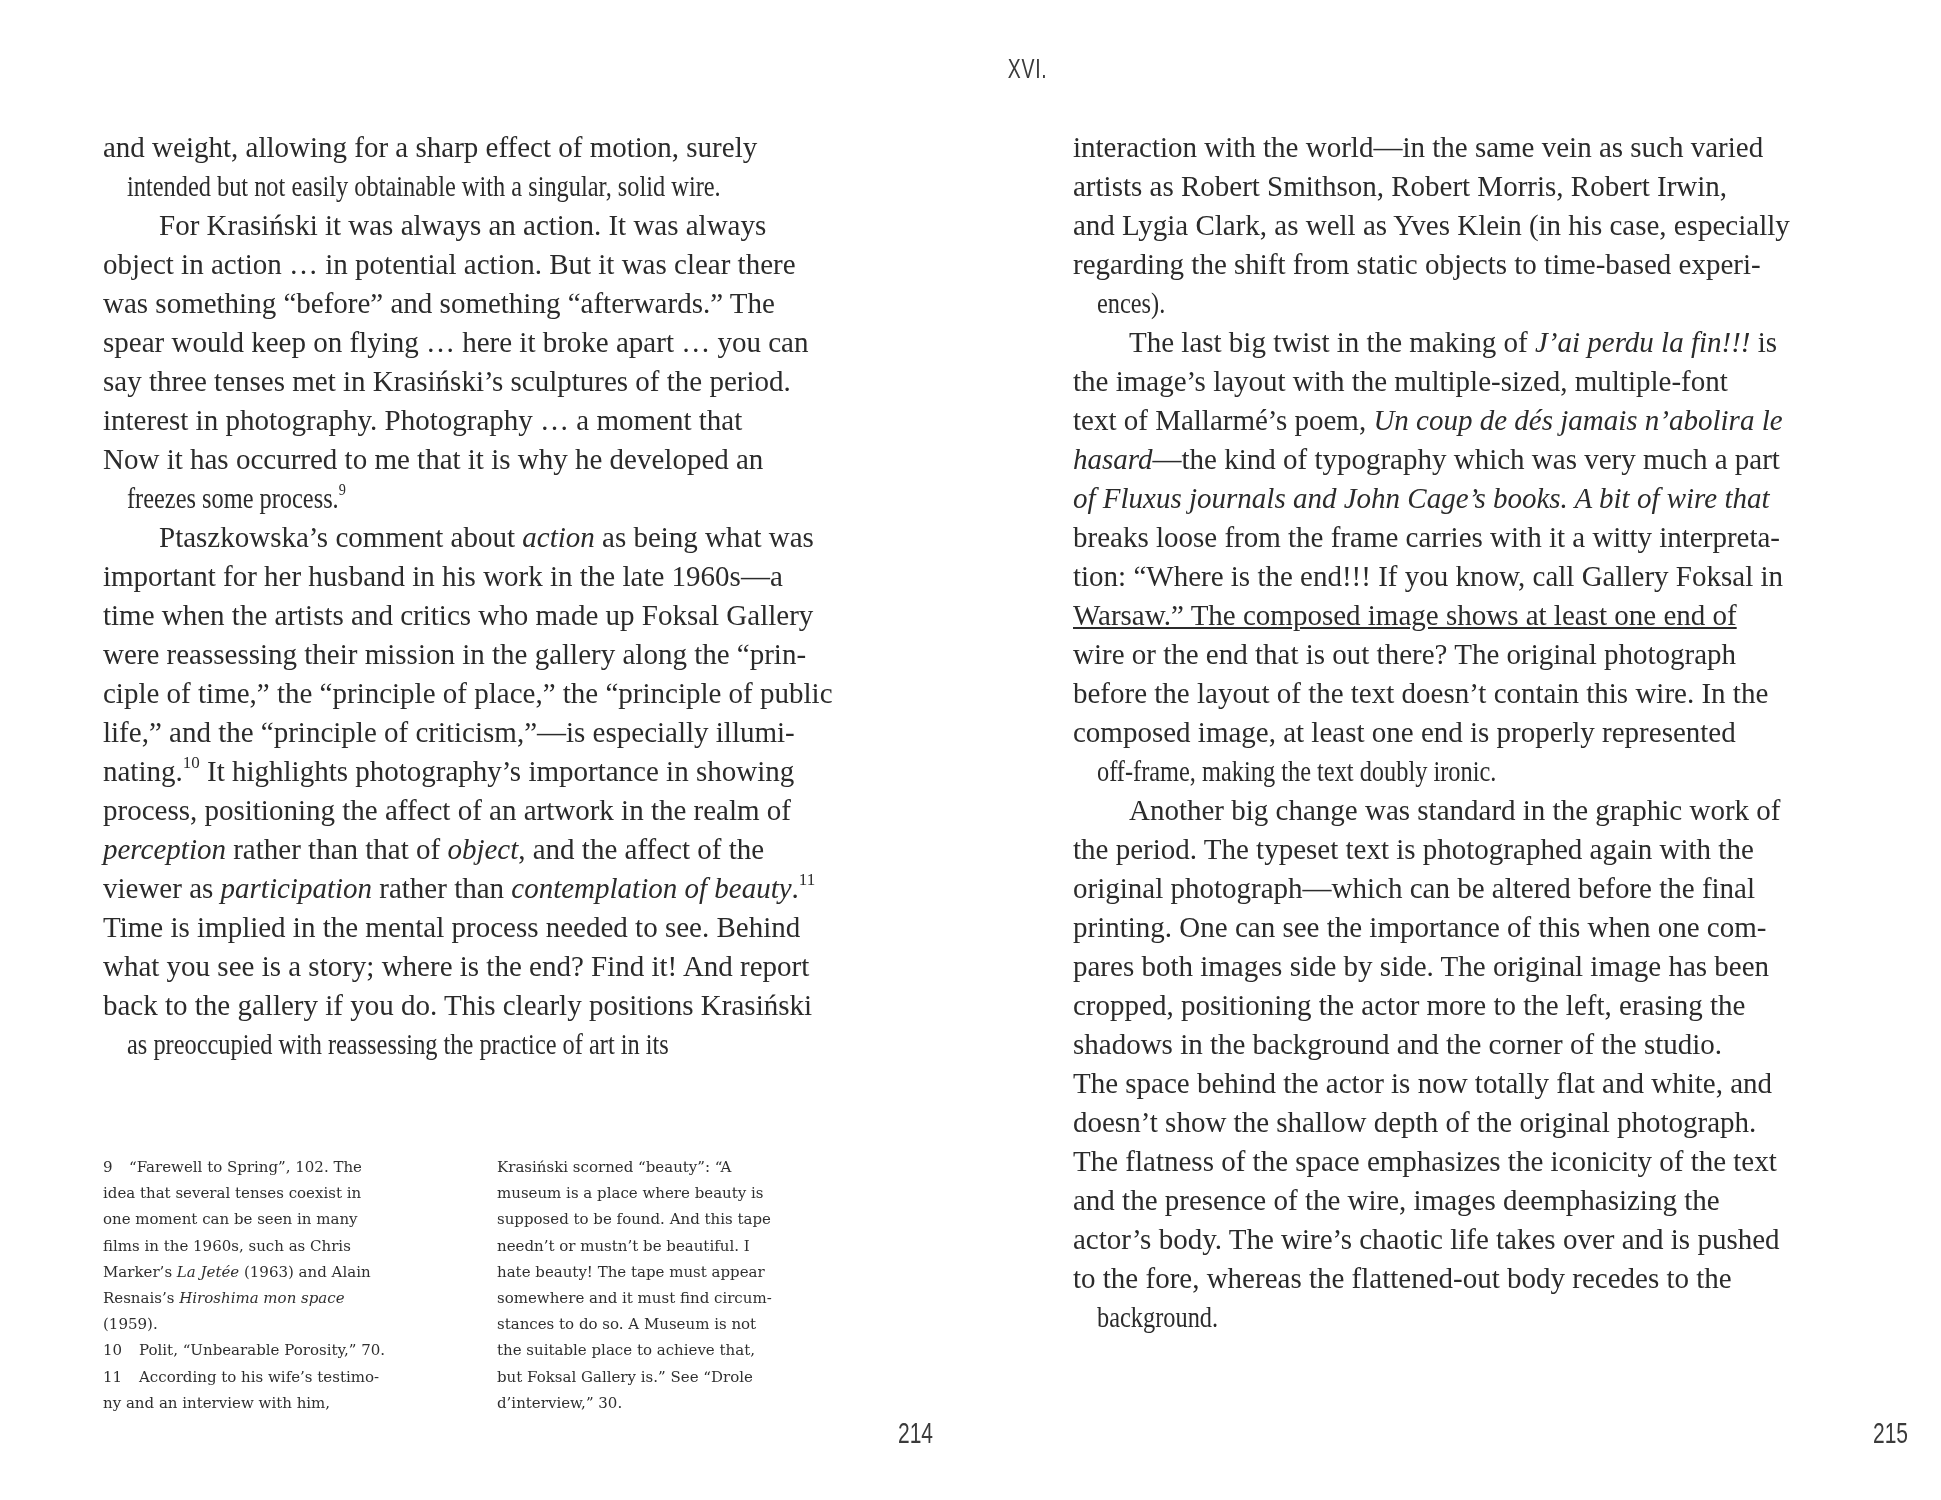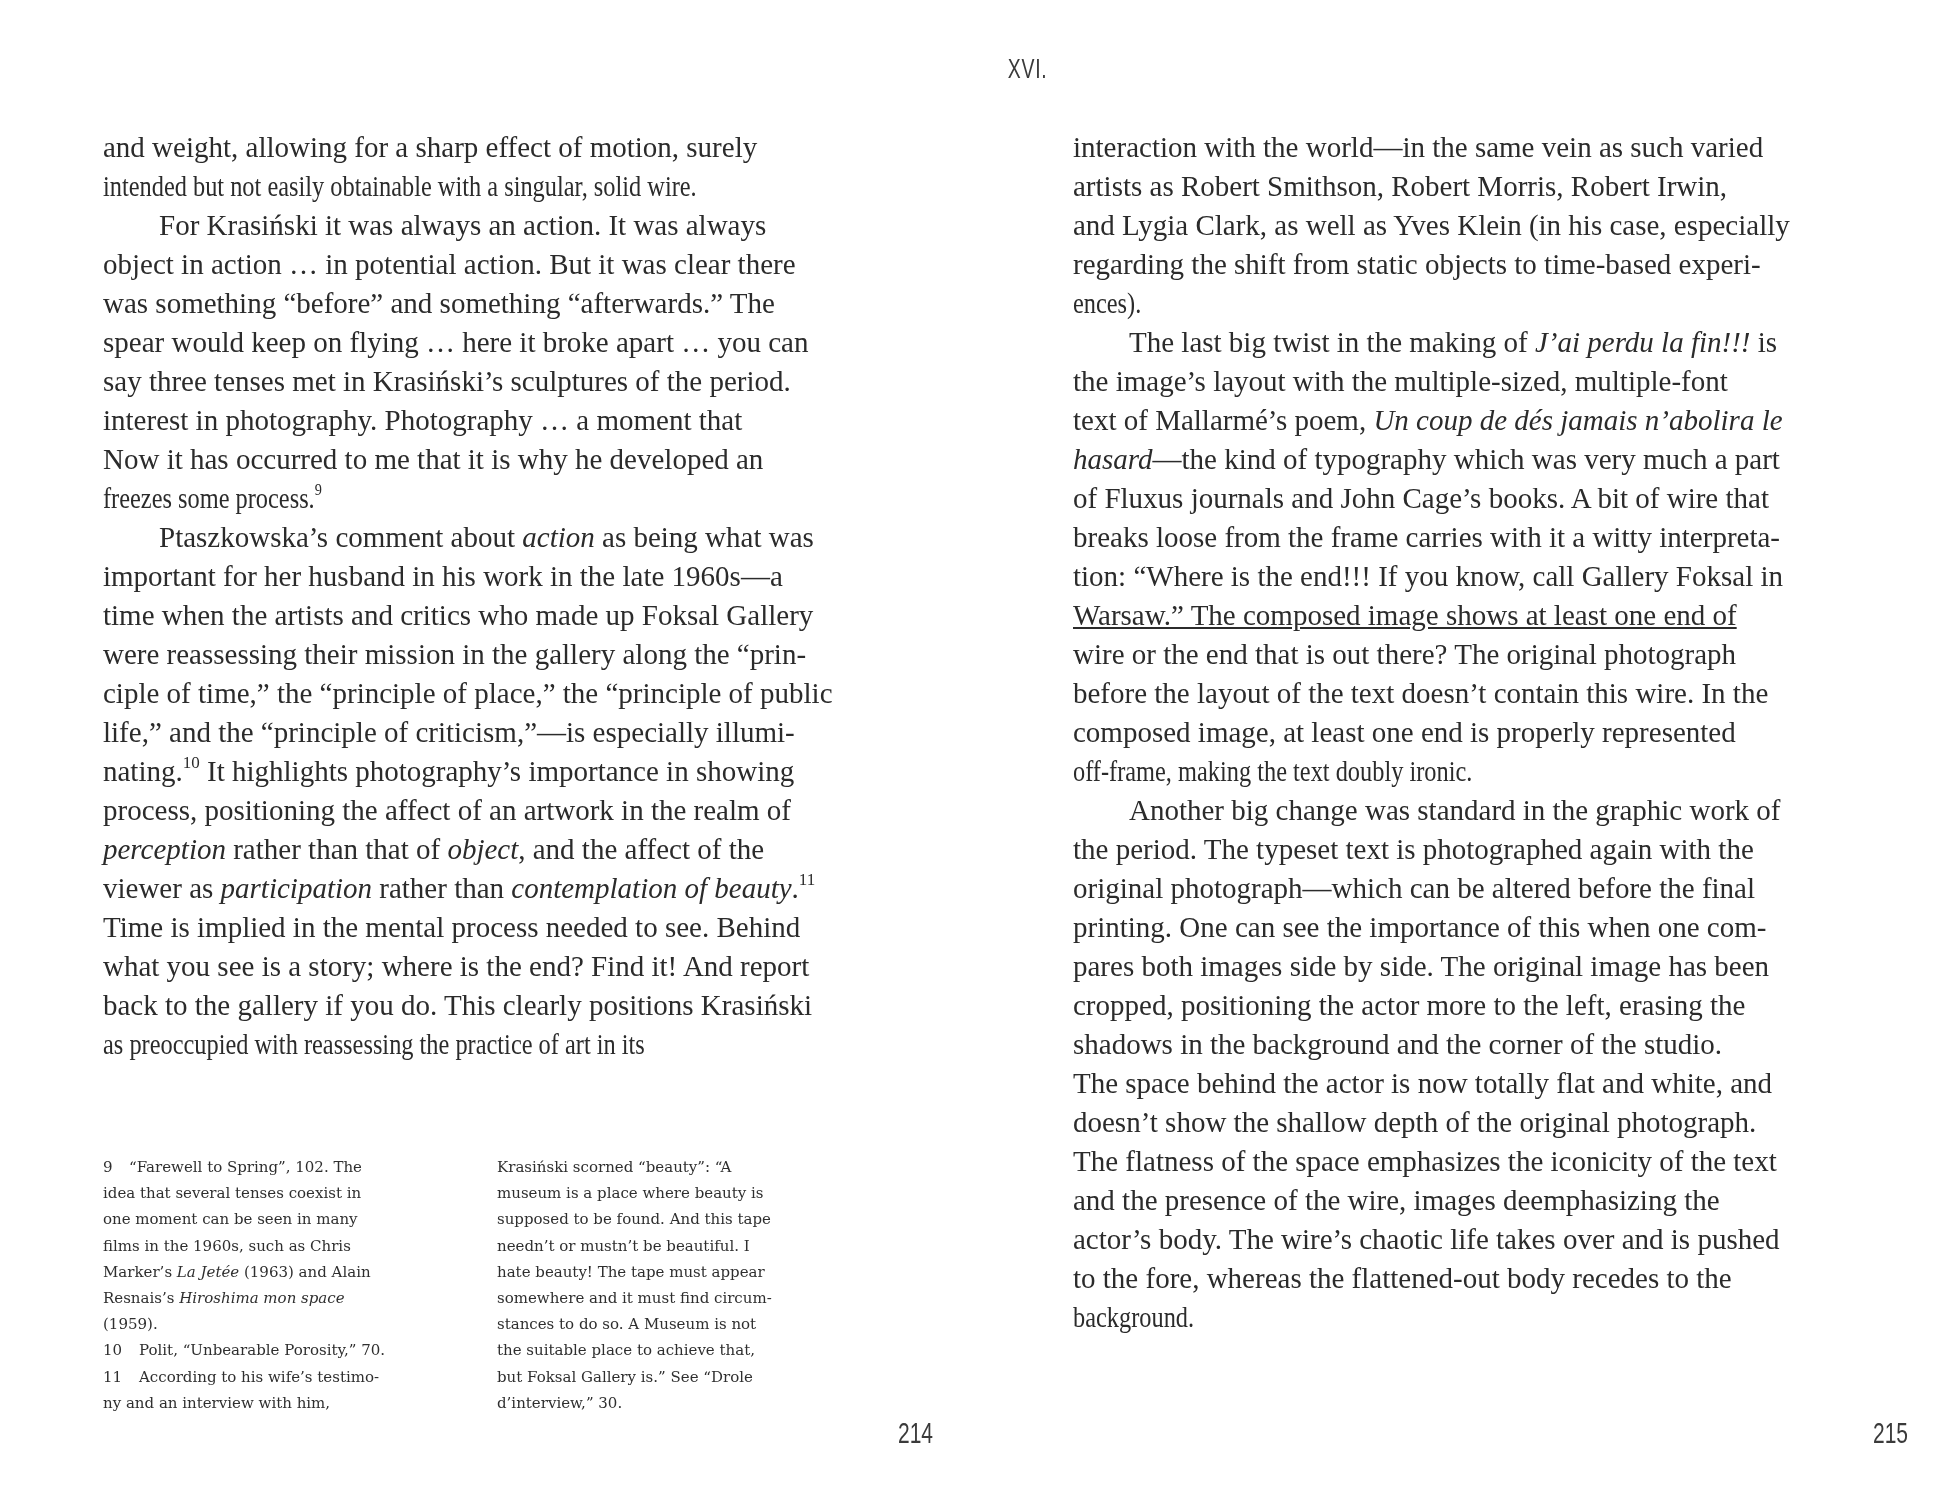--- a/index.html
+++ b/index.html
@@ -9,21 +9,21 @@
     transform:scaleX(0.72); transform-origin:1024px 0; letter-spacing:1px; }
   .folio { position:absolute; top:1416px; font-family:"Liberation Sans",sans-serif; font-size:30px; color:#3a3a3a;
     transform:scaleX(0.7); transform-origin:left top; }
   .folio.left { left:898px; }
   .folio.right { left:1873px; }
   .col { position:absolute; top:128px; width:767px; font-family:"Liberation Serif",serif; font-size:29px; }
   .col.left { left:103px; }
   .col.right { left:1073px; width:770px; }
   .line { height:39px; line-height:39px; white-space:nowrap; text-align:justify; text-align-last:justify;
     overflow:visible; }
-  .line.last { text-align:right; text-align-last:left; }
+  .line.last { text-align:right; text-align-last:left;margin-left:24px; }
   .line.indent { padding-left:56px; }
   .line .t { display:inline; }
   .line i { font-style:italic; }
   sup { font-size:17px; line-height:0; vertical-align:super; position:relative; top:-2px; }
   .fn-col { position:absolute; top:1154px; width:375px; font-family:"DejaVu Serif",serif; font-size:15px; color:#2f2f2f; }
   .fn-col.a { left:103px; }
   .fn-col.b { left:497px; }
   .fn-line { height:26.2px; line-height:26.2px; white-space:nowrap; }
   .fn-num { display:inline-block; width:26px; }
   .fn-num.w2 { width:36px; }
@@ -88,21 +88,21 @@
 <div class="col right" id="right-body">
     <div class="line"><span style="display: inline-block; white-space: nowrap; transform: scaleX(1); transform-origin: left center;"><span class="t">interaction with the world—in the same vein as such varied</span></span></div>
     <div class="line"><span style="display: inline-block; white-space: nowrap; transform: scaleX(1); transform-origin: left center;"><span class="t">artists as Robert Smithson, Robert Morris, Robert Irwin,</span></span></div>
     <div class="line"><span style="display: inline-block; white-space: nowrap; transform: scaleX(1); transform-origin: left center;"><span class="t">and Lygia Clark, as well as Yves Klein (in his case, especially</span></span></div>
     <div class="line"><span style="display: inline-block; white-space: nowrap; transform: scaleX(1); transform-origin: left center;"><span class="t">regarding the shift from static objects to time-based experi-</span></span></div>
     <div class="line last"><span style="display: inline-block; white-space: nowrap; transform: scaleX(0.84); transform-origin: left center;"><span class="t">ences).</span></span></div>
     <div class="line indent"><span style="display: inline-block; white-space: nowrap; transform: scaleX(1); transform-origin: left center;"><span class="t">The last big twist in the making of </span><i>J’ai perdu la fin!!!</i><span class="t"> is</span></span></div>
     <div class="line"><span style="display: inline-block; white-space: nowrap; transform: scaleX(1); transform-origin: left center;"><span class="t">the image’s layout with the multiple-sized, multiple-font</span></span></div>
     <div class="line"><span style="display: inline-block; white-space: nowrap; transform: scaleX(1); transform-origin: left center;"><span class="t">text of Mallarmé’s poem, </span><i>Un coup de dés jamais n’abolira le</i></span></div>
     <div class="line"><span style="display: inline-block; white-space: nowrap; transform: scaleX(1); transform-origin: left center;"><i>hasard</i><span class="t">—the kind of typography which was very much a part</span></span></div>
-    <div class="line"><span style="display: inline-block; white-space: nowrap; transform: scaleX(1); transform-origin: left center;"><span class="t">of Fluxus journals and John Cage’s books. A bit of wire that</span></span></div>
+    <div class="line"><span style="display: inline-block; white-space: nowrap; transform: scaleX(1); transform-origin: left center; font-style: italic;"><span class="t">of Fluxus journals and John Cage’s books. A bit of wire that</span></span></div>
     <div class="line"><span style="display: inline-block; white-space: nowrap; transform: scaleX(1); transform-origin: left center;"><span class="t">breaks loose from the frame carries with it a witty interpreta-</span></span></div>
     <div class="line"><span style="display: inline-block; white-space: nowrap; transform: scaleX(1); transform-origin: left center;"><span class="t">tion: “Where is the end!!! If you know, call Gallery Foksal in</span></span></div>
     <div class="line"><span style="display: inline-block; white-space: nowrap; transform: scaleX(1); transform-origin: left center; text-decoration: underline;"><span class="t">Warsaw.” The composed image shows at least one end of</span></span></div>
     <div class="line"><span style="display: inline-block; white-space: nowrap; transform: scaleX(1); transform-origin: left center;"><span class="t">wire or the end that is out there? The original photograph</span></span></div>
     <div class="line"><span style="display: inline-block; white-space: nowrap; transform: scaleX(1); transform-origin: left center;"><span class="t">before the layout of the text doesn’t contain this wire. In the</span></span></div>
     <div class="line"><span style="display: inline-block; white-space: nowrap; transform: scaleX(1); transform-origin: left center;"><span class="t">composed image, at least one end is properly represented</span></span></div>
     <div class="line last"><span style="display: inline-block; white-space: nowrap; transform: scaleX(0.84); transform-origin: left center;"><span class="t">off-frame, making the text doubly ironic.</span></span></div>
     <div class="line indent"><span style="display: inline-block; white-space: nowrap; transform: scaleX(1); transform-origin: left center;"><span class="t">Another big change was standard in the graphic work of</span></span></div>
     <div class="line"><span style="display: inline-block; white-space: nowrap; transform: scaleX(1); transform-origin: left center;"><span class="t">the period. The typeset text is photographed again with the</span></span></div>
     <div class="line"><span style="display: inline-block; white-space: nowrap; transform: scaleX(1); transform-origin: left center;"><span class="t">original photograph—which can be altered before the final</span></span></div>

